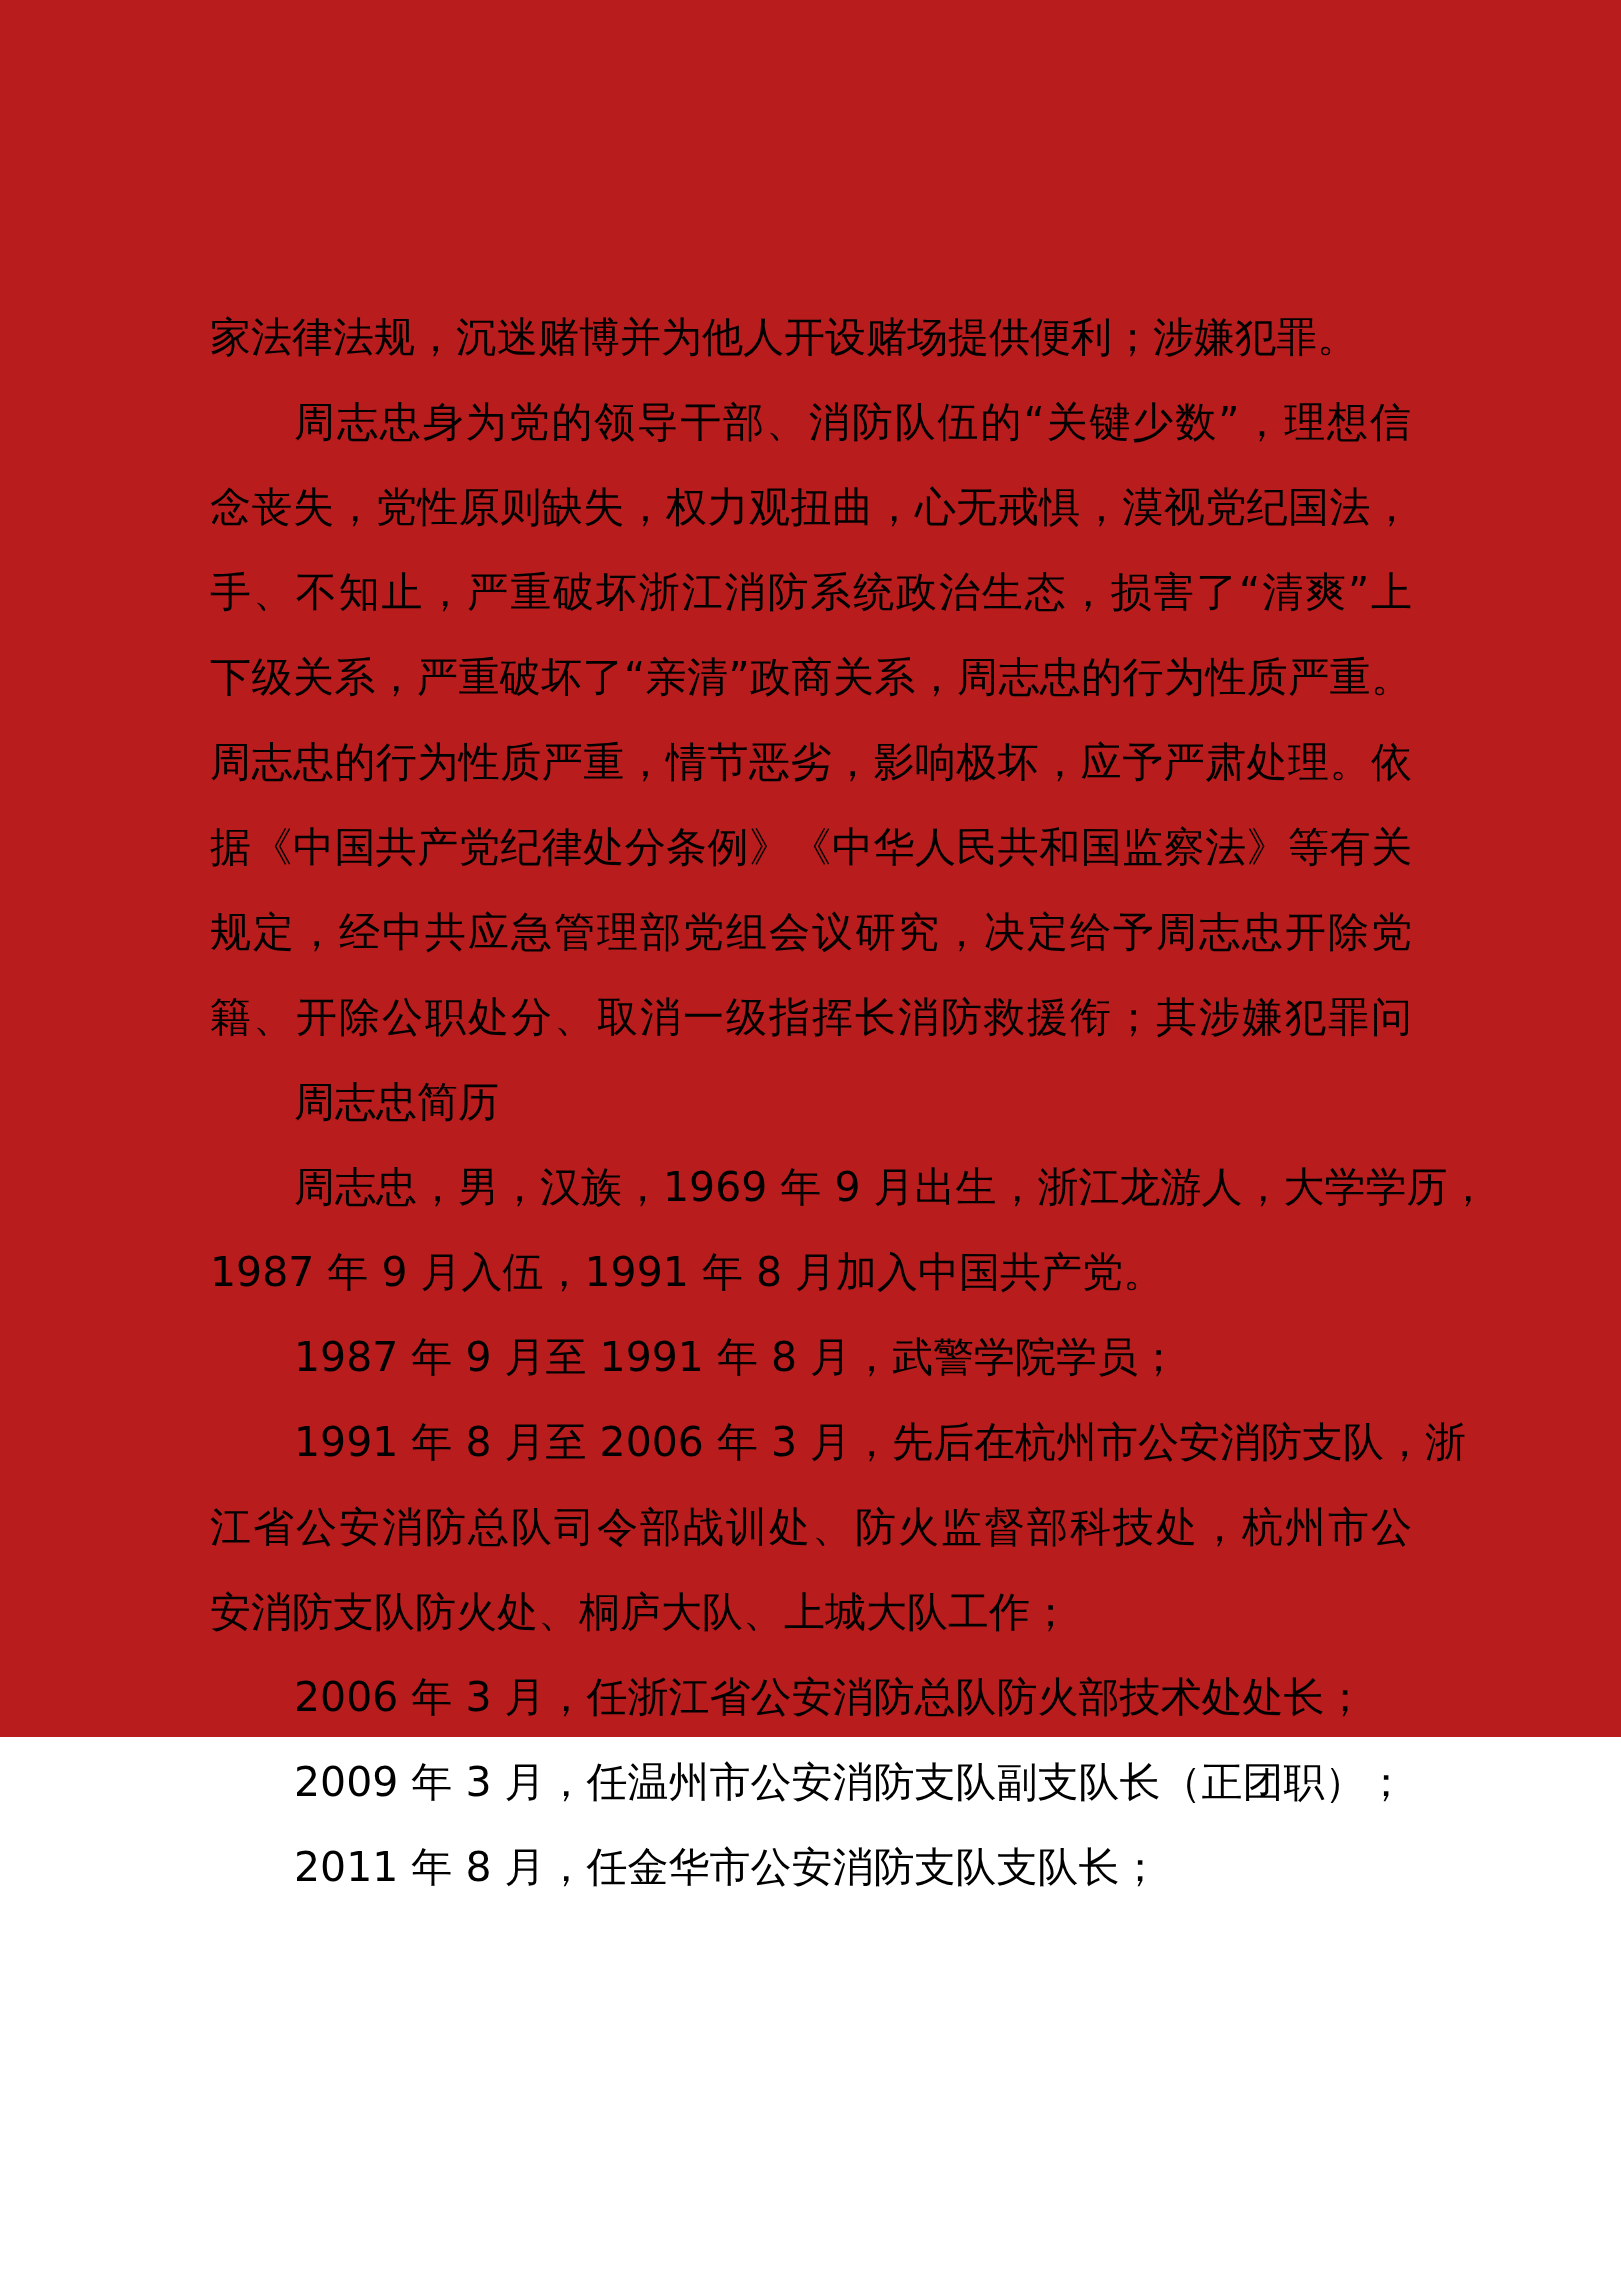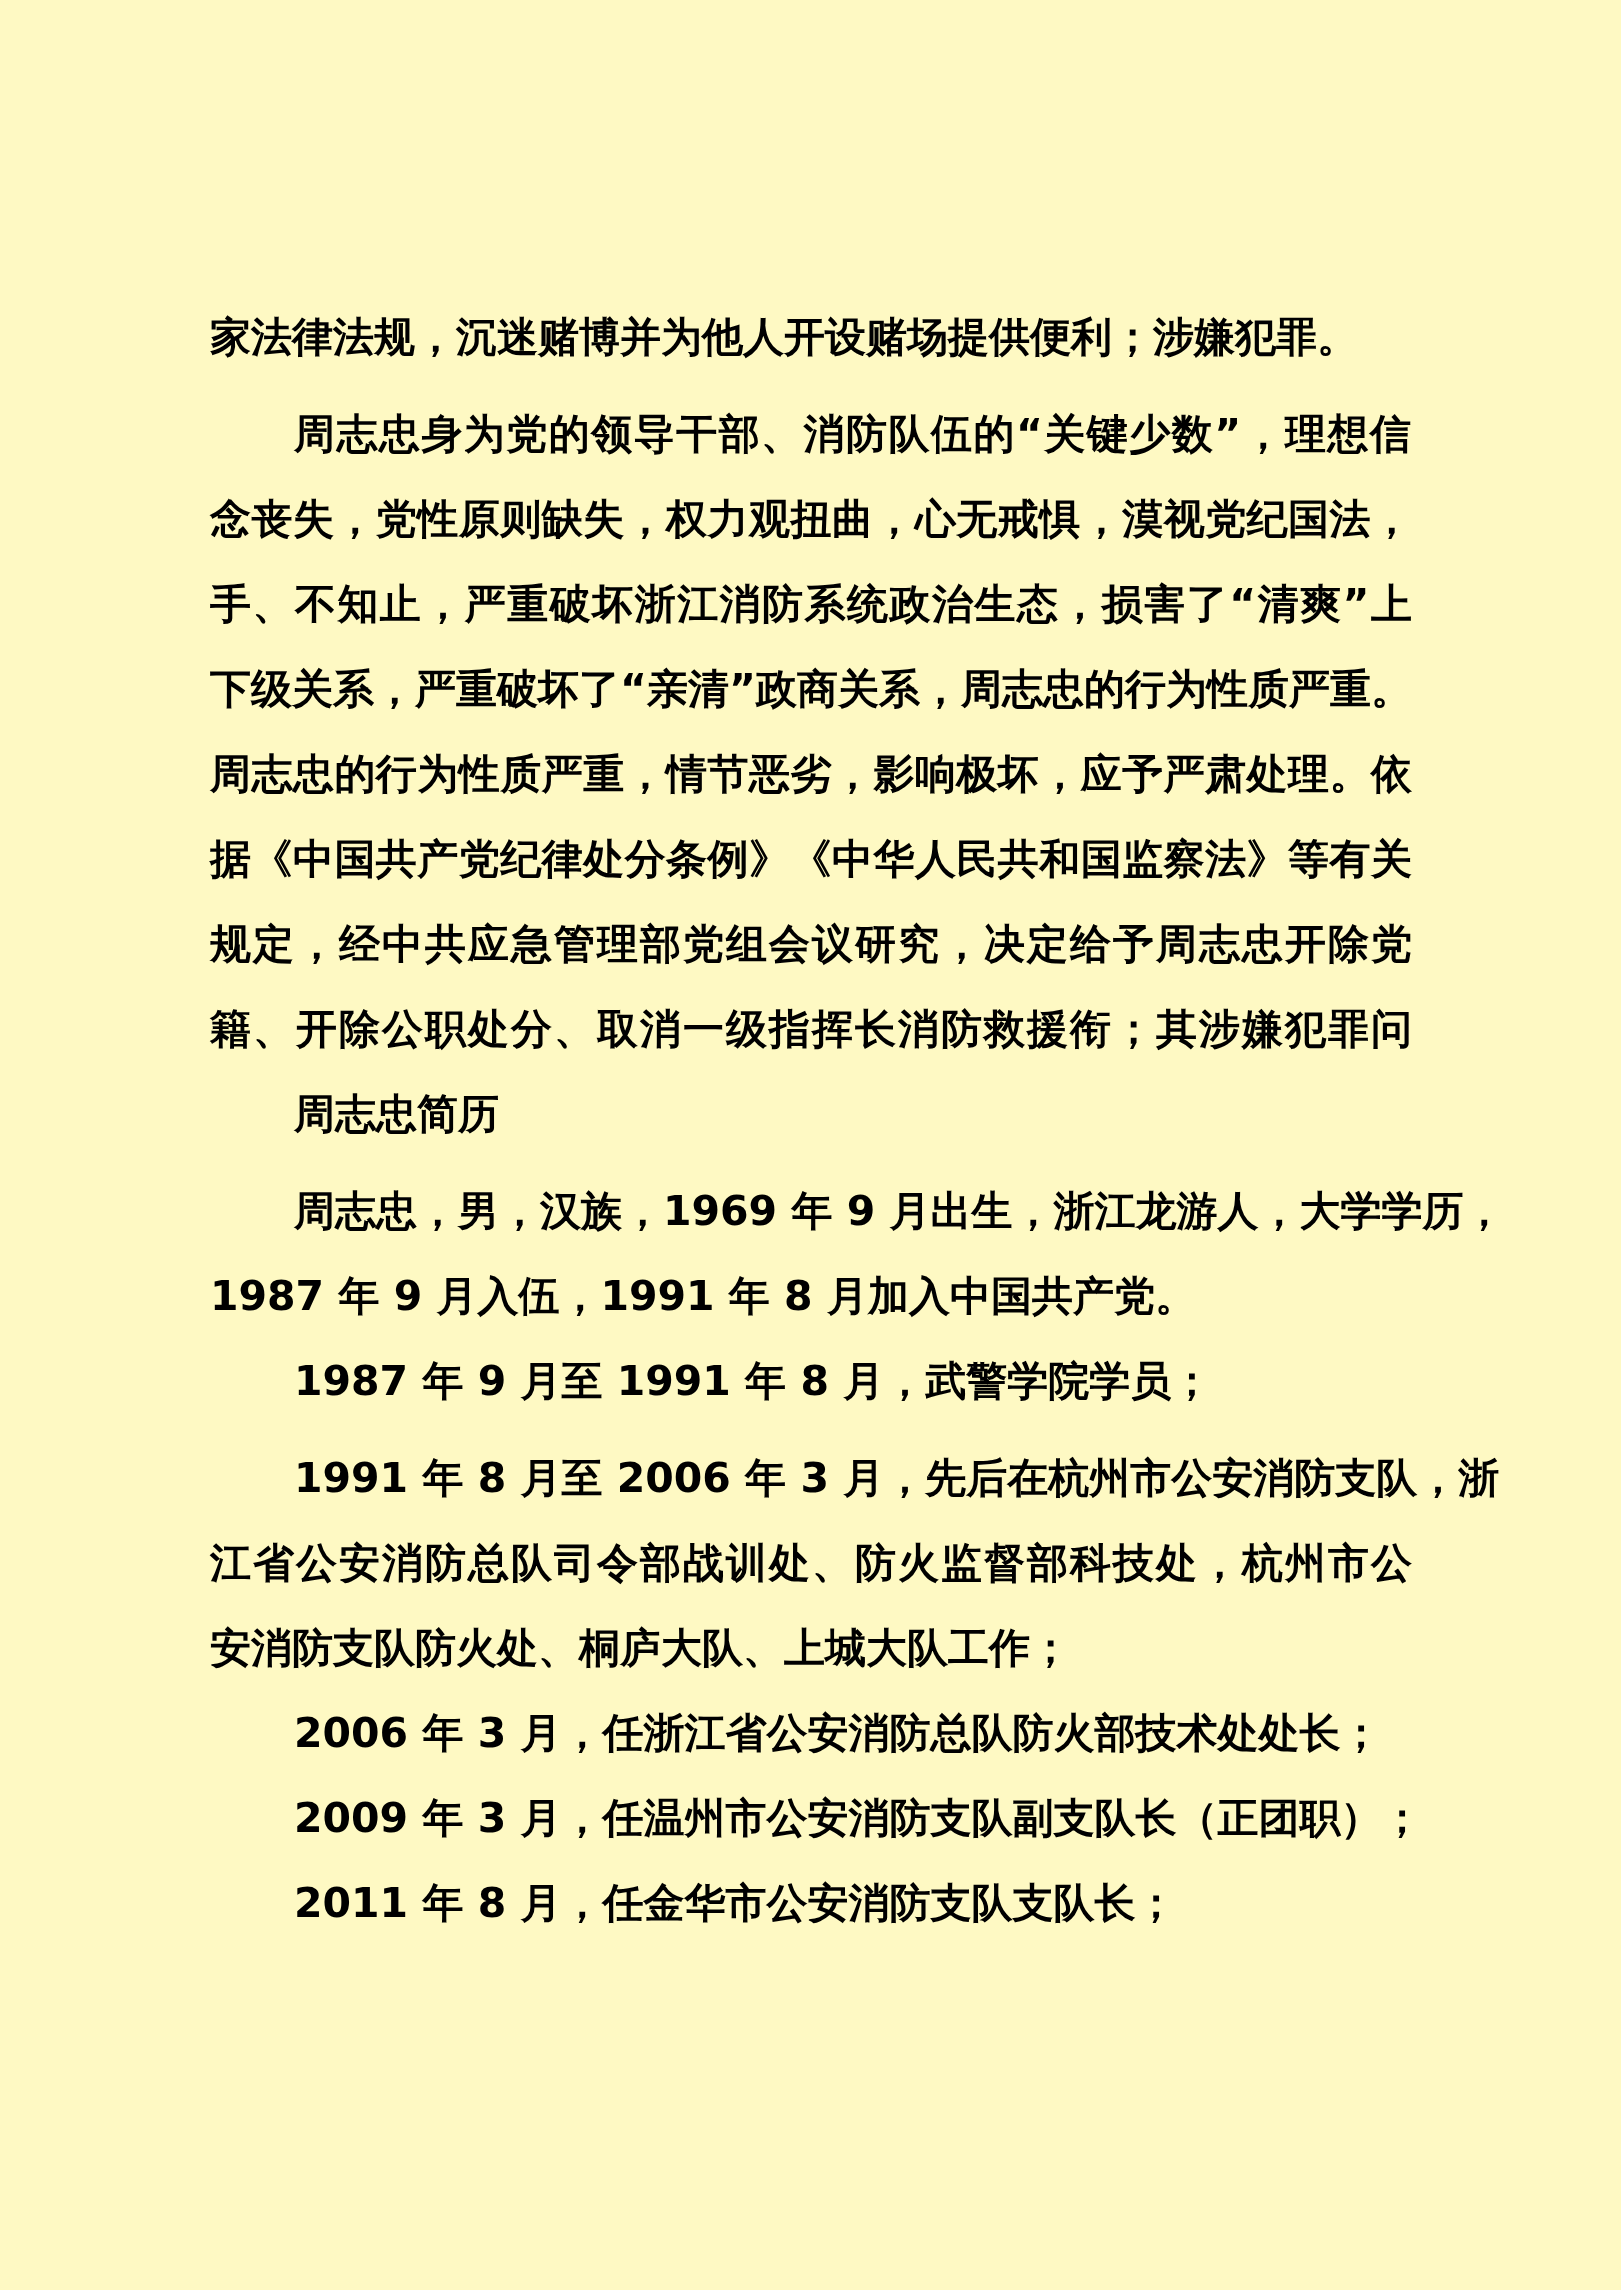--- a/index.html
+++ b/index.html
@@ -11,23 +11,22 @@
       width: 1621px;
       height: 2293px;
       position: relative;
       overflow: hidden;
       color: #000000;
     }
     .page {
       position: absolute;
       left: 0; top: 0;
       width: 1621px;
-      height: 2290px;
-      background: #fef9c3;
-      font-weight: bold;
+      height: 1737px;
+      background: #b91c1c;
     }
     .text-block {
       position: absolute;
       left: 210px;
       top: 308px;
       width: 1215px;
     }
     .line {
       display: block;
       height: 85px;
@@ -40,21 +39,20 @@
     .line.indent {
       padding-left: 84px;
     }
     .line.justify {
       text-align: justify;
       text-align-last: justify;
       width: 1202px;
     }
     .line.indent.justify {
       width: 1117px;
-      margin-top: 12px;
     }
   </style>
 </head>
 <body>
 
 <div class="page">
   <div class="text-block">
     <span class="line">家法律法规，沉迷赌博并为他人开设赌场提供便利；涉嫌犯罪。</span>
     <span class="line indent justify">周志忠身为党的领导干部、消防队伍的“关键少数”，理想信</span>
     <span class="line justify">念丧失，党性原则缺失，权力观扭曲，心无戒惧，漠视党纪国法，</span>

